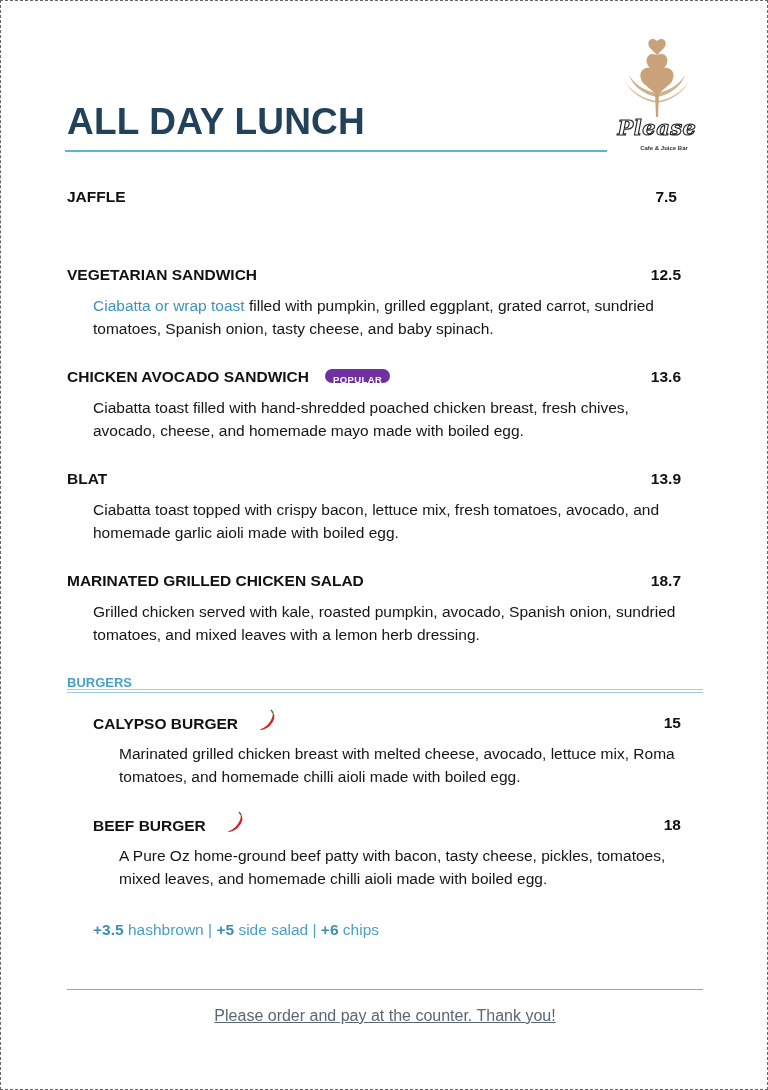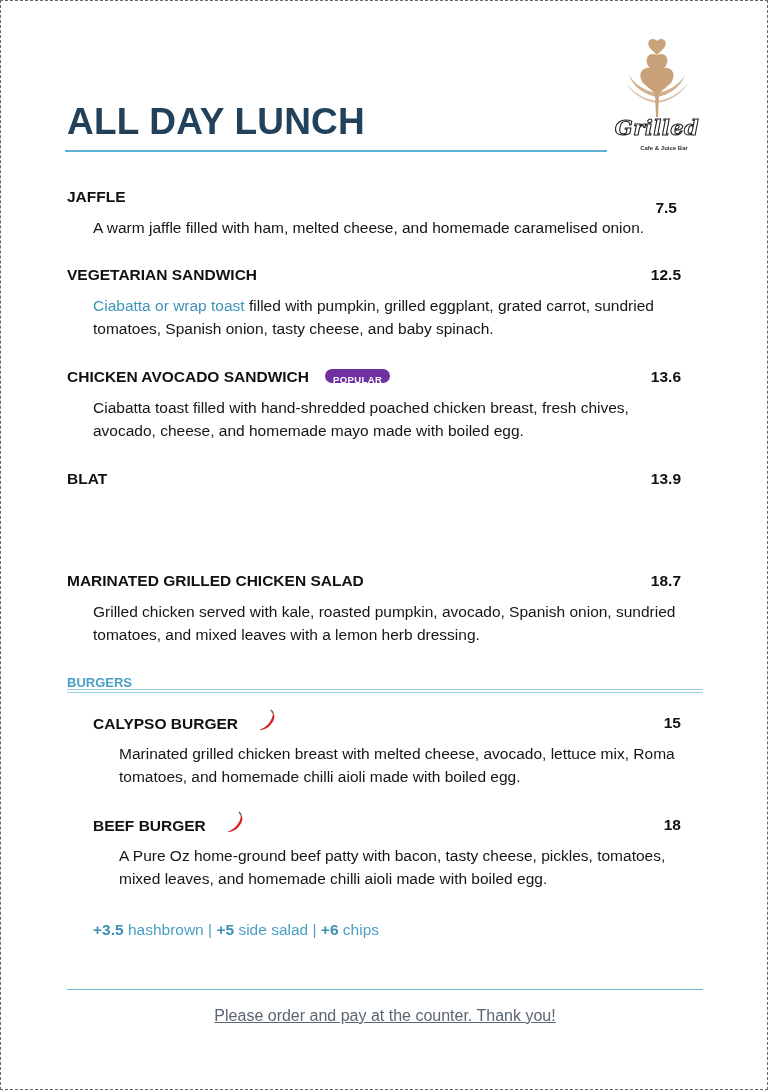--- a/index.html
+++ b/index.html
@@ -92,30 +92,29 @@
         <path d="M52 4 C47 -1 40 4 45 11 L52 18 L59 11 C64 4 57 -1 52 4 Z"></path>
         <path d="M52 18 C44 14 38 22 44 30 L52 38 L60 30 C66 22 60 14 52 18 Z"></path>
         <path d="M52 34 C42 26 30 34 38 46 L52 58 L66 46 C74 34 62 26 52 34 Z"></path>
         <path d="M50 56 L54 56 L53 80 L51 80 Z"></path>
         <path d="M52 60 C40 58 28 50 24 38 C30 48 40 54 52 56 Z" opacity="0.85"></path>
         <path d="M52 60 C64 58 76 50 80 38 C74 48 64 54 52 56 Z" opacity="0.85"></path>
         <path d="M52 64 C38 62 26 54 20 44 C26 56 38 64 52 66 Z" opacity="0.7"></path>
         <path d="M52 64 C66 62 78 54 84 44 C78 56 66 64 52 66 Z" opacity="0.7"></path>
       </g>
     </svg>
-    <div class="logo-word">Grilled</div>
+    <div class="logo-word">Please</div>
     <div class="logo-sub">Cafe &amp; Juice Bar</div>
   </div>
 
   <div class="item" style="top:186px;">
     <div class="item-head">
       <span class="item-name">JAFFLE</span>
-      <span class="item-price" style="right:4px;margin-top:11px;">7.5</span>
+      <span class="item-price" style="right:4px;">7.5</span>
     </div>
-    <div class="item-desc">A warm jaffle filled with ham, melted cheese, and homemade caramelised onion.</div>
   </div>
 
   <div class="item" style="top:264px;">
     <div class="item-head">
       <span class="item-name">VEGETARIAN SANDWICH</span>
       <span class="item-price">12.5</span>
     </div>
     <div class="item-desc"><span class="highlight">Ciabatta or wrap toast</span><span> filled with pumpkin, grilled eggplant, grated carrot, sundried tomatoes, Spanish onion, tasty cheese, and baby spinach.</span></div>
   </div>
 
@@ -125,20 +124,21 @@
       <span class="item-price">13.6</span>
     </div>
     <div class="item-desc">Ciabatta toast filled with hand-shredded poached chicken breast, fresh chives, avocado, cheese, and homemade mayo made with boiled egg.</div>
   </div>
 
   <div class="item" style="top:468px;">
     <div class="item-head">
       <span class="item-name">BLAT</span>
       <span class="item-price">13.9</span>
     </div>
+    <div class="item-desc">Ciabatta toast topped with crispy bacon, lettuce mix, fresh tomatoes, avocado, and homemade garlic aioli made with boiled egg.</div>
   </div>
 
   <div class="item" style="top:570px;">
     <div class="item-head">
       <span class="item-name">MARINATED GRILLED CHICKEN SALAD</span>
       <span class="item-price">18.7</span>
     </div>
     <div class="item-desc">Grilled chicken served with kale, roasted pumpkin, avocado, Spanish onion, sundried tomatoes, and mixed leaves with a lemon herb dressing.</div>
   </div>
 

